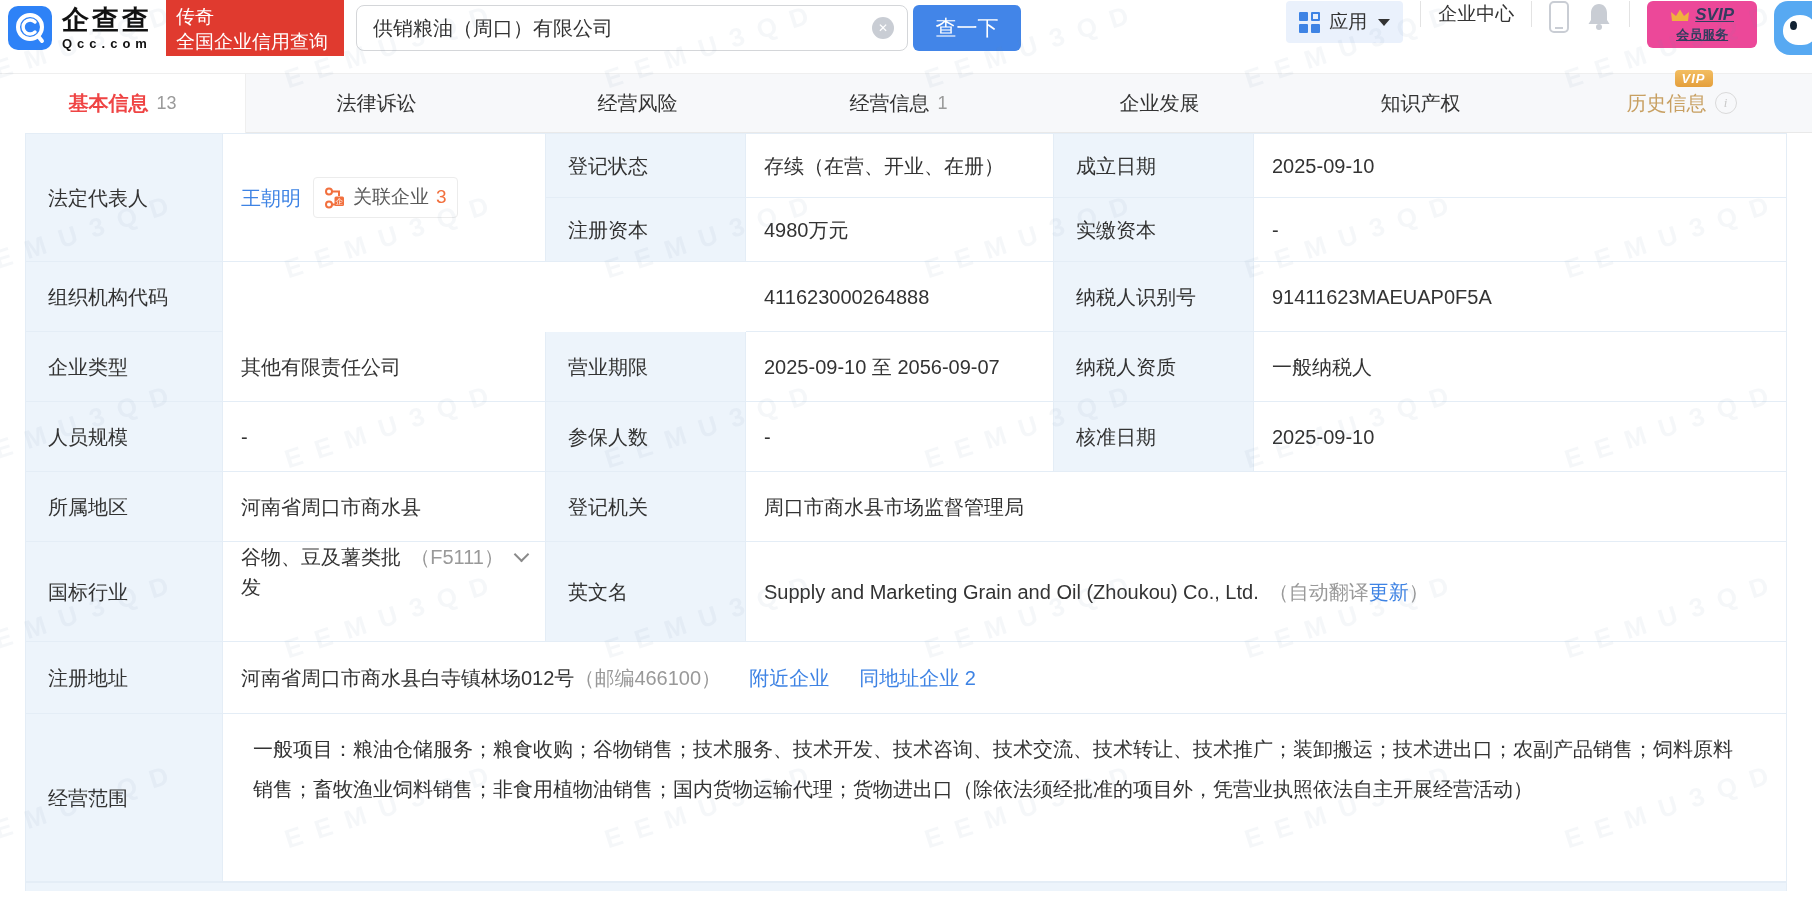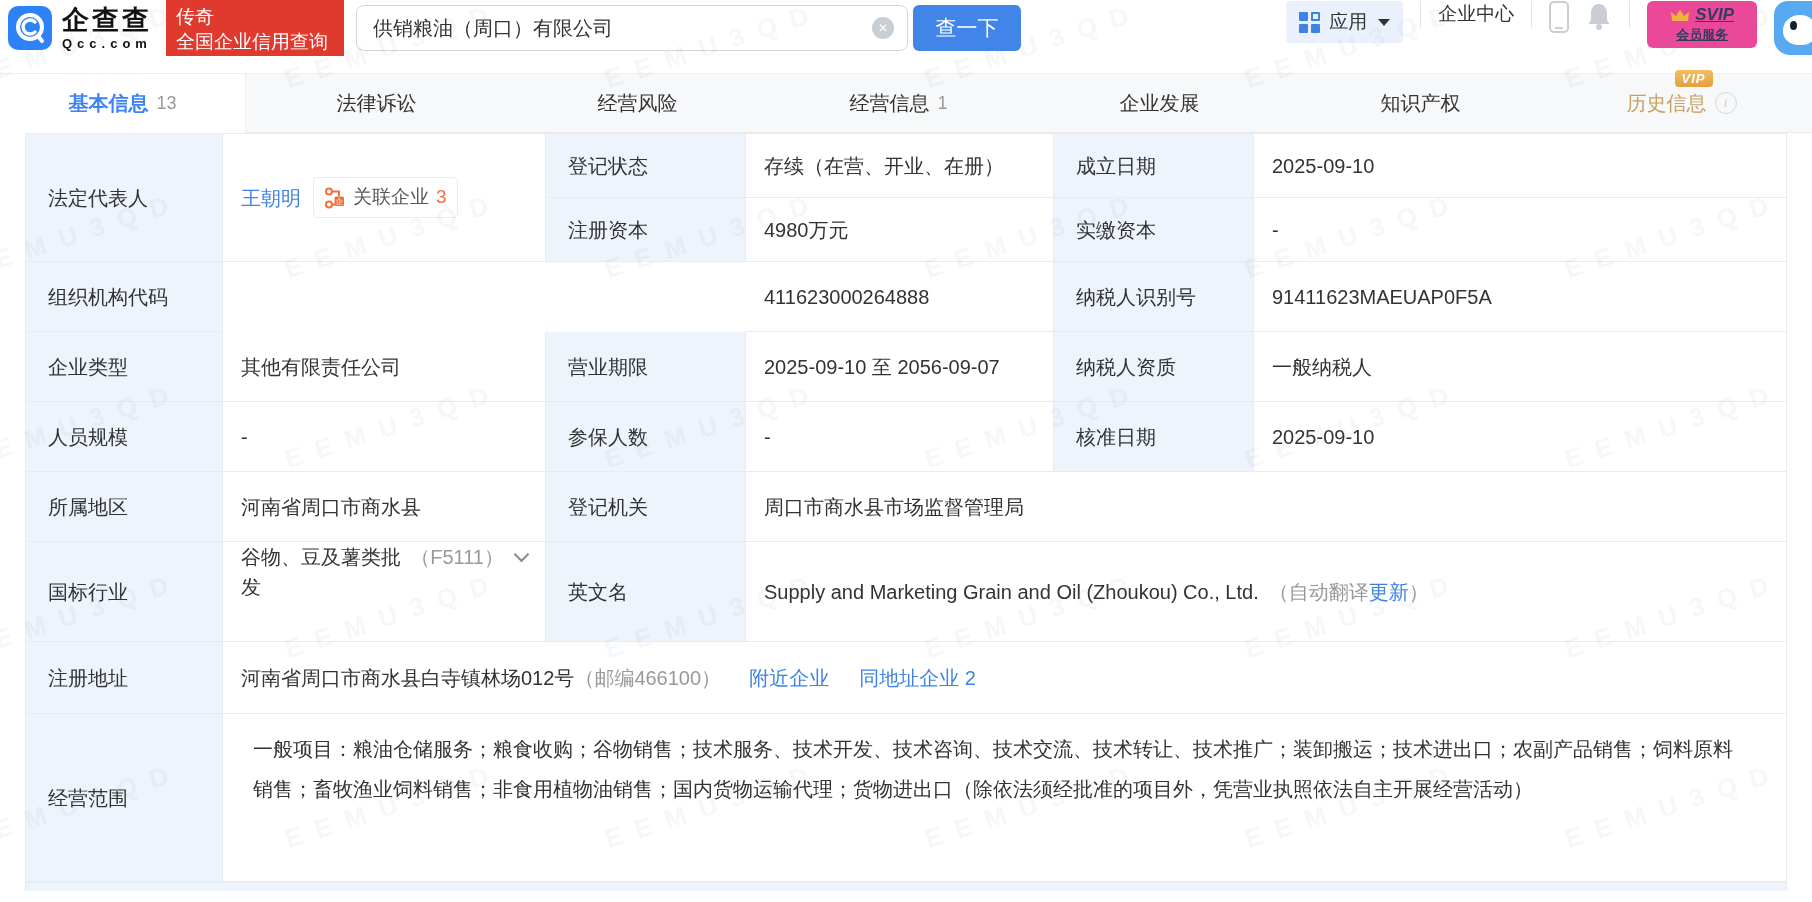--- a/index.html
+++ b/index.html
@@ -42,21 +42,21 @@
   .svip-sub { font-size:13px; font-weight:bold; margin-top:1px; }
   .mascot { width:54px; height:54px; position:relative; margin-right:-16px; flex:0 0 54px; }
   .mascot .body { position:absolute; inset:0; background:#57A9F2; border-radius:14px 14px 16px 16px; }
   .mascot .face { position:absolute; left:9px; top:14px; width:34px; height:30px; background:#fff; border-radius:50% 50% 45% 45%; }
   .mascot .eye { position:absolute; left:16px; top:20px; width:7px; height:9px; background:#123; border-radius:50%; }
   
   .tabs { display:flex; height:60px; background:#F7F8FA; border-top:1px solid #EFEFEF; border-bottom:1px solid #E9E9E9; margin-top:17px; position:relative; z-index:2; }
   .tab { flex:1; display:flex; align-items:center; justify-content:center; font-size:20px; color:#333; cursor:pointer; }
   .tab-inner { position:relative; display:flex; align-items:center; gap:8px; }
   .tab.active { flex:0 0 246px; background:#fff; border-right:1px solid #EFEFEF; margin-bottom:-1px; }
-  .tab.active .tab-label { color:#3b82f6; font-weight:bold; }
+  .tab.active .tab-label { color:#ef4444; font-weight:bold; }
   .count { color:#9A9A9A; font-size:18px; }
   .tab-gold .tab-label { color:#C8A062; }
   .vip-badge { position:absolute; top:-20px; right:24px; background:linear-gradient(180deg,#F3BE62,#E49F3C);
                color:#fff; font-size:13px; font-weight:bold; font-style:italic; padding:1px 7px; border-radius:4px; letter-spacing:1px; }
   .info-i { width:22px; height:22px; border:1px solid #DADADA; border-radius:50%; color:#C9C9C9; font-size:13px;
             display:flex; align-items:center; justify-content:center; font-style:italic; font-family:"Liberation Serif",serif; }
   
   .tbl { margin:0 25px; border:1px solid #E4EDF6; border-bottom:none; display:grid;
          grid-template-columns:197px 323px 200px 308px 200px 1fr;
          grid-template-rows:64px 64px 70px 70px 70px 70px 100px 72px 168px; position:relative; z-index:2; background:#fff; }

